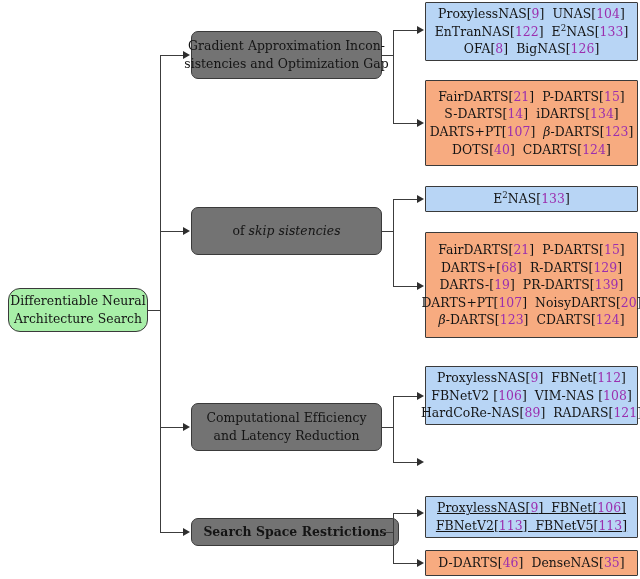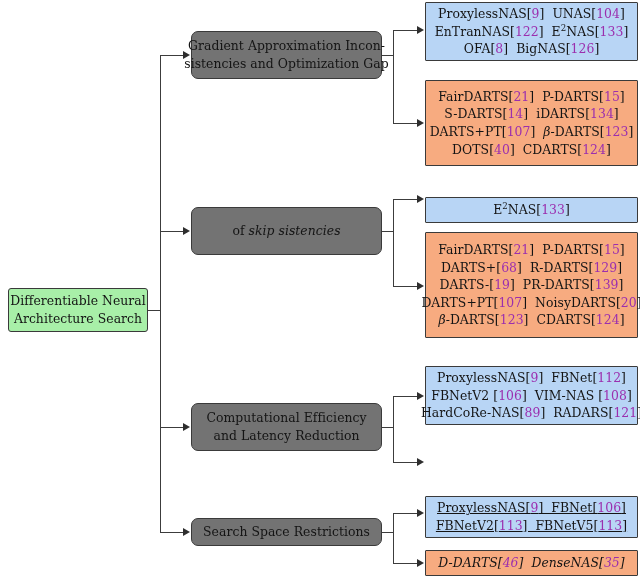--- a/index.html
+++ b/index.html
@@ -23,21 +23,21 @@
     color:#141414;
     line-height:1.42;
     font-size:12.4px;
     letter-spacing:0.05px;
   }
   .node .ln{display:block;white-space:nowrap;}
 
   .root{
     background:#a6 efa6;
     background:#a8efa8;
-    border-radius:3px;
+    border-radius:12px;
     border:1.2px solid #3a3a3a;
   }
   .cat{
     background:#737373;
     border-radius:7px;
   }
   .leaf-blue{ background:#b8d5f5; border-radius:1px;}
   .leaf-orange{ background:#f7ab80; border-radius:1px;}
 
   .cite{color:#9b2fae;}
@@ -97,21 +97,21 @@
   <div class="hline" style="left:160px;top:231px;width:24px;"></div>
   <div class="arrow" style="left:183px;top:227px;"></div>
   <div class="node cat" style="left:191px;top:207px;width:191px;height:48px;">
     <span class="ln"><span>of </span><span class="it">skip sistencies</span></span>
   </div>
   <div class="hline" style="left:382px;top:231px;width:12px;"></div>
   <div class="vline" style="left:393px;top:199px;height:87px;"></div>
 
   <div class="hline" style="left:393px;top:199px;width:25px;"></div>
   <div class="arrow" style="left:417px;top:195px;"></div>
-  <div class="node leaf-blue" style="left:425px;top:186px;width:213px;height:26px;margin-top:11px;">
+  <div class="node leaf-blue" style="left:425px;top:186px;width:213px;height:26px;">
     <span class="ln">E<span class="sup">2</span>NAS[<span class="cite">133</span>]</span>
   </div>
 
   <div class="hline" style="left:393px;top:286px;width:25px;"></div>
   <div class="arrow" style="left:417px;top:282px;"></div>
   <div class="node leaf-orange" style="left:425px;top:232px;width:213px;height:106px;">
     <span class="ln">FairDARTS[<span class="cite">21</span>]&nbsp; P-DARTS[<span class="cite">15</span>]</span>
     <span class="ln">DARTS+[<span class="cite">68</span>]&nbsp; R-DARTS[<span class="cite">129</span>]</span>
     <span class="ln">DARTS-[<span class="cite">19</span>]&nbsp; PR-DARTS[<span class="cite">139</span>]</span>
     <span class="ln">DARTS+PT[<span class="cite">107</span>]&nbsp; NoisyDARTS[<span class="cite">20</span>]</span>
@@ -133,32 +133,32 @@
     <span class="ln">ProxylessNAS[<span class="cite">9</span>]&nbsp; FBNet[<span class="cite">112</span>]</span>
     <span class="ln">FBNetV2 [<span class="cite">106</span>]&nbsp; VIM-NAS [<span class="cite">108</span>]</span>
     <span class="ln">HardCoRe-NAS[<span class="cite">89</span>]&nbsp; RADARS[<span class="cite">121</span>]</span>
   </div>
 
   <div class="hline" style="left:393px;top:462px;width:25px;"></div>
   <div class="arrow" style="left:417px;top:458px;"></div>
 
   <div class="hline" style="left:160px;top:532px;width:24px;"></div>
   <div class="arrow" style="left:183px;top:528px;"></div>
-  <div class="node cat" style="left:191px;top:518px;width:191px;height:28px;">
+  <div class="node cat" style="left:191px;top:518px;width:208px;height:28px;font-weight:bold;">
     <span class="ln">Search Space Restrictions</span>
   </div>
   <div class="hline" style="left:382px;top:532px;width:12px;"></div>
   <div class="vline" style="left:393px;top:513px;height:50px;"></div>
 
   <div class="hline" style="left:393px;top:513px;width:25px;"></div>
   <div class="arrow" style="left:417px;top:509px;"></div>
   <div class="node leaf-blue" style="left:425px;top:496px;width:213px;height:42px;text-decoration:underline;">
     <span class="ln">ProxylessNAS[<span class="cite">9</span>]&nbsp; FBNet[<span class="cite">106</span>]</span>
     <span class="ln">FBNetV2[<span class="cite">113</span>]&nbsp; FBNetV5[<span class="cite">113</span>]</span>
   </div>
 
   <div class="hline" style="left:393px;top:563px;width:25px;"></div>
   <div class="arrow" style="left:417px;top:559px;"></div>
-  <div class="node leaf-orange" style="left:425px;top:550px;width:213px;height:26px;font-style:italic;">
+  <div class="node leaf-orange" style="left:425px;top:550px;width:213px;height:26px;">
     <span class="ln">D-DARTS[<span class="cite">46</span>]&nbsp; DenseNAS[<span class="cite">35</span>]</span>
   </div>
 
 </div>
 
 </body></html>

